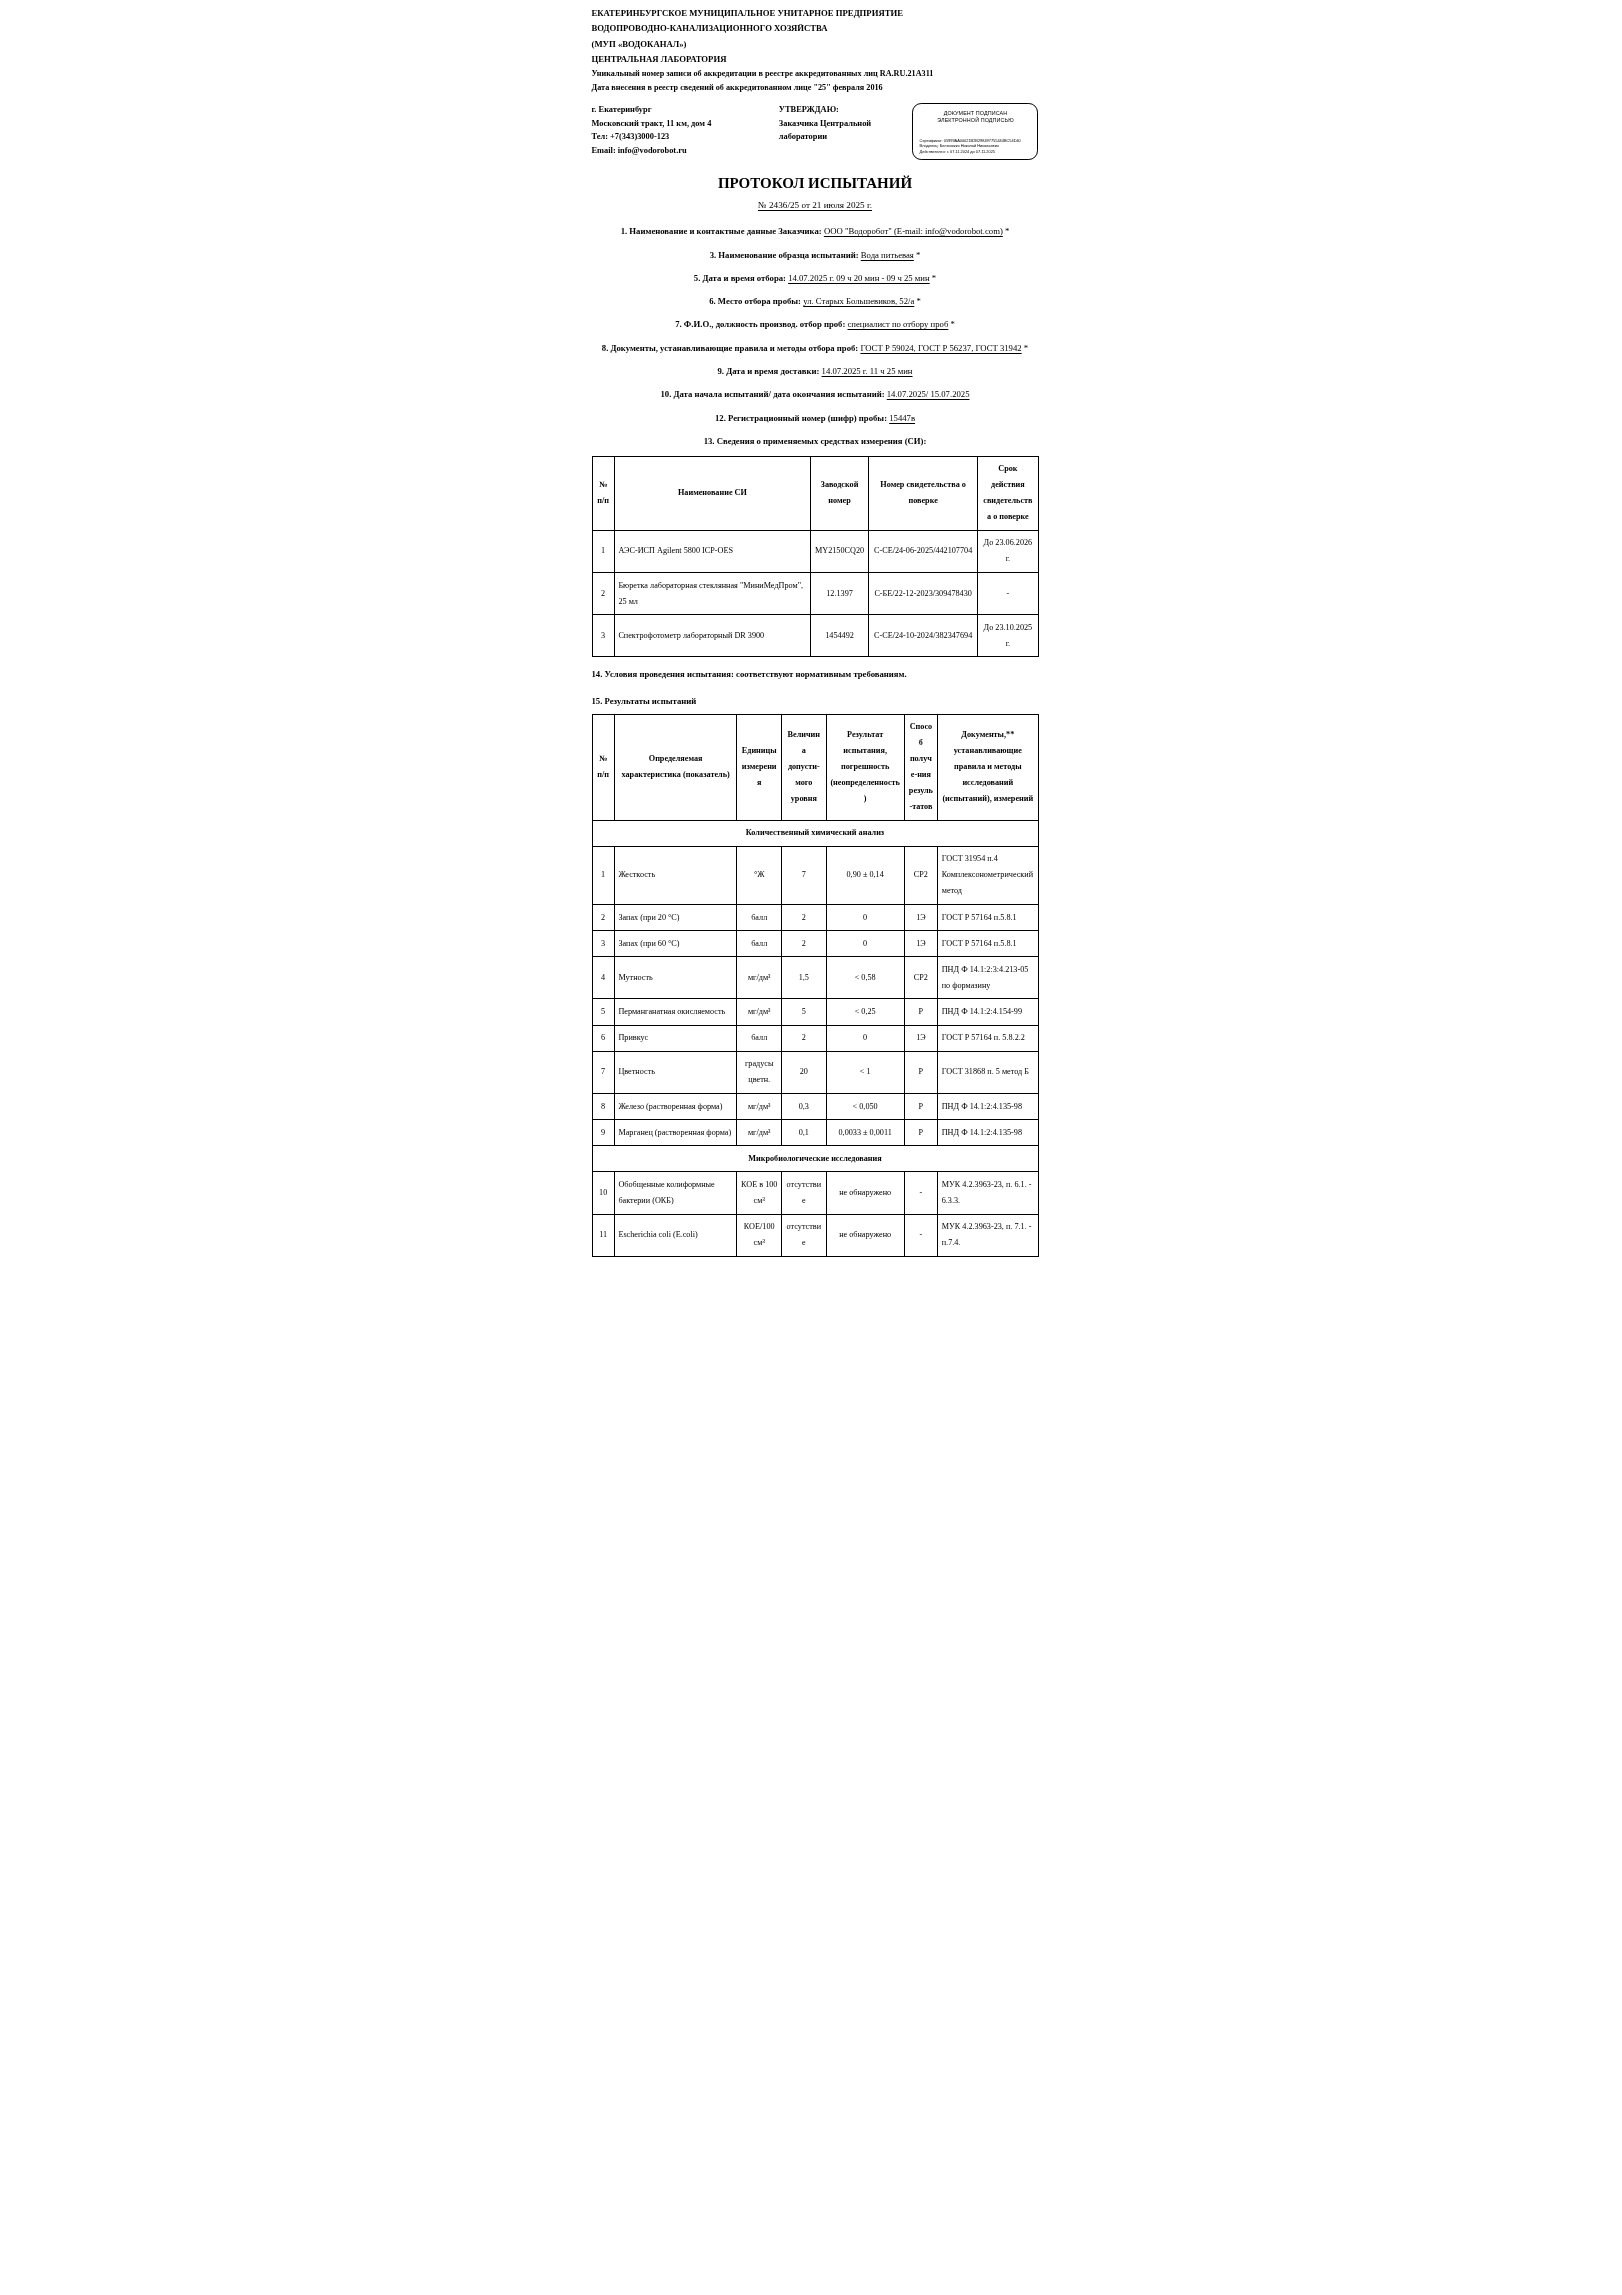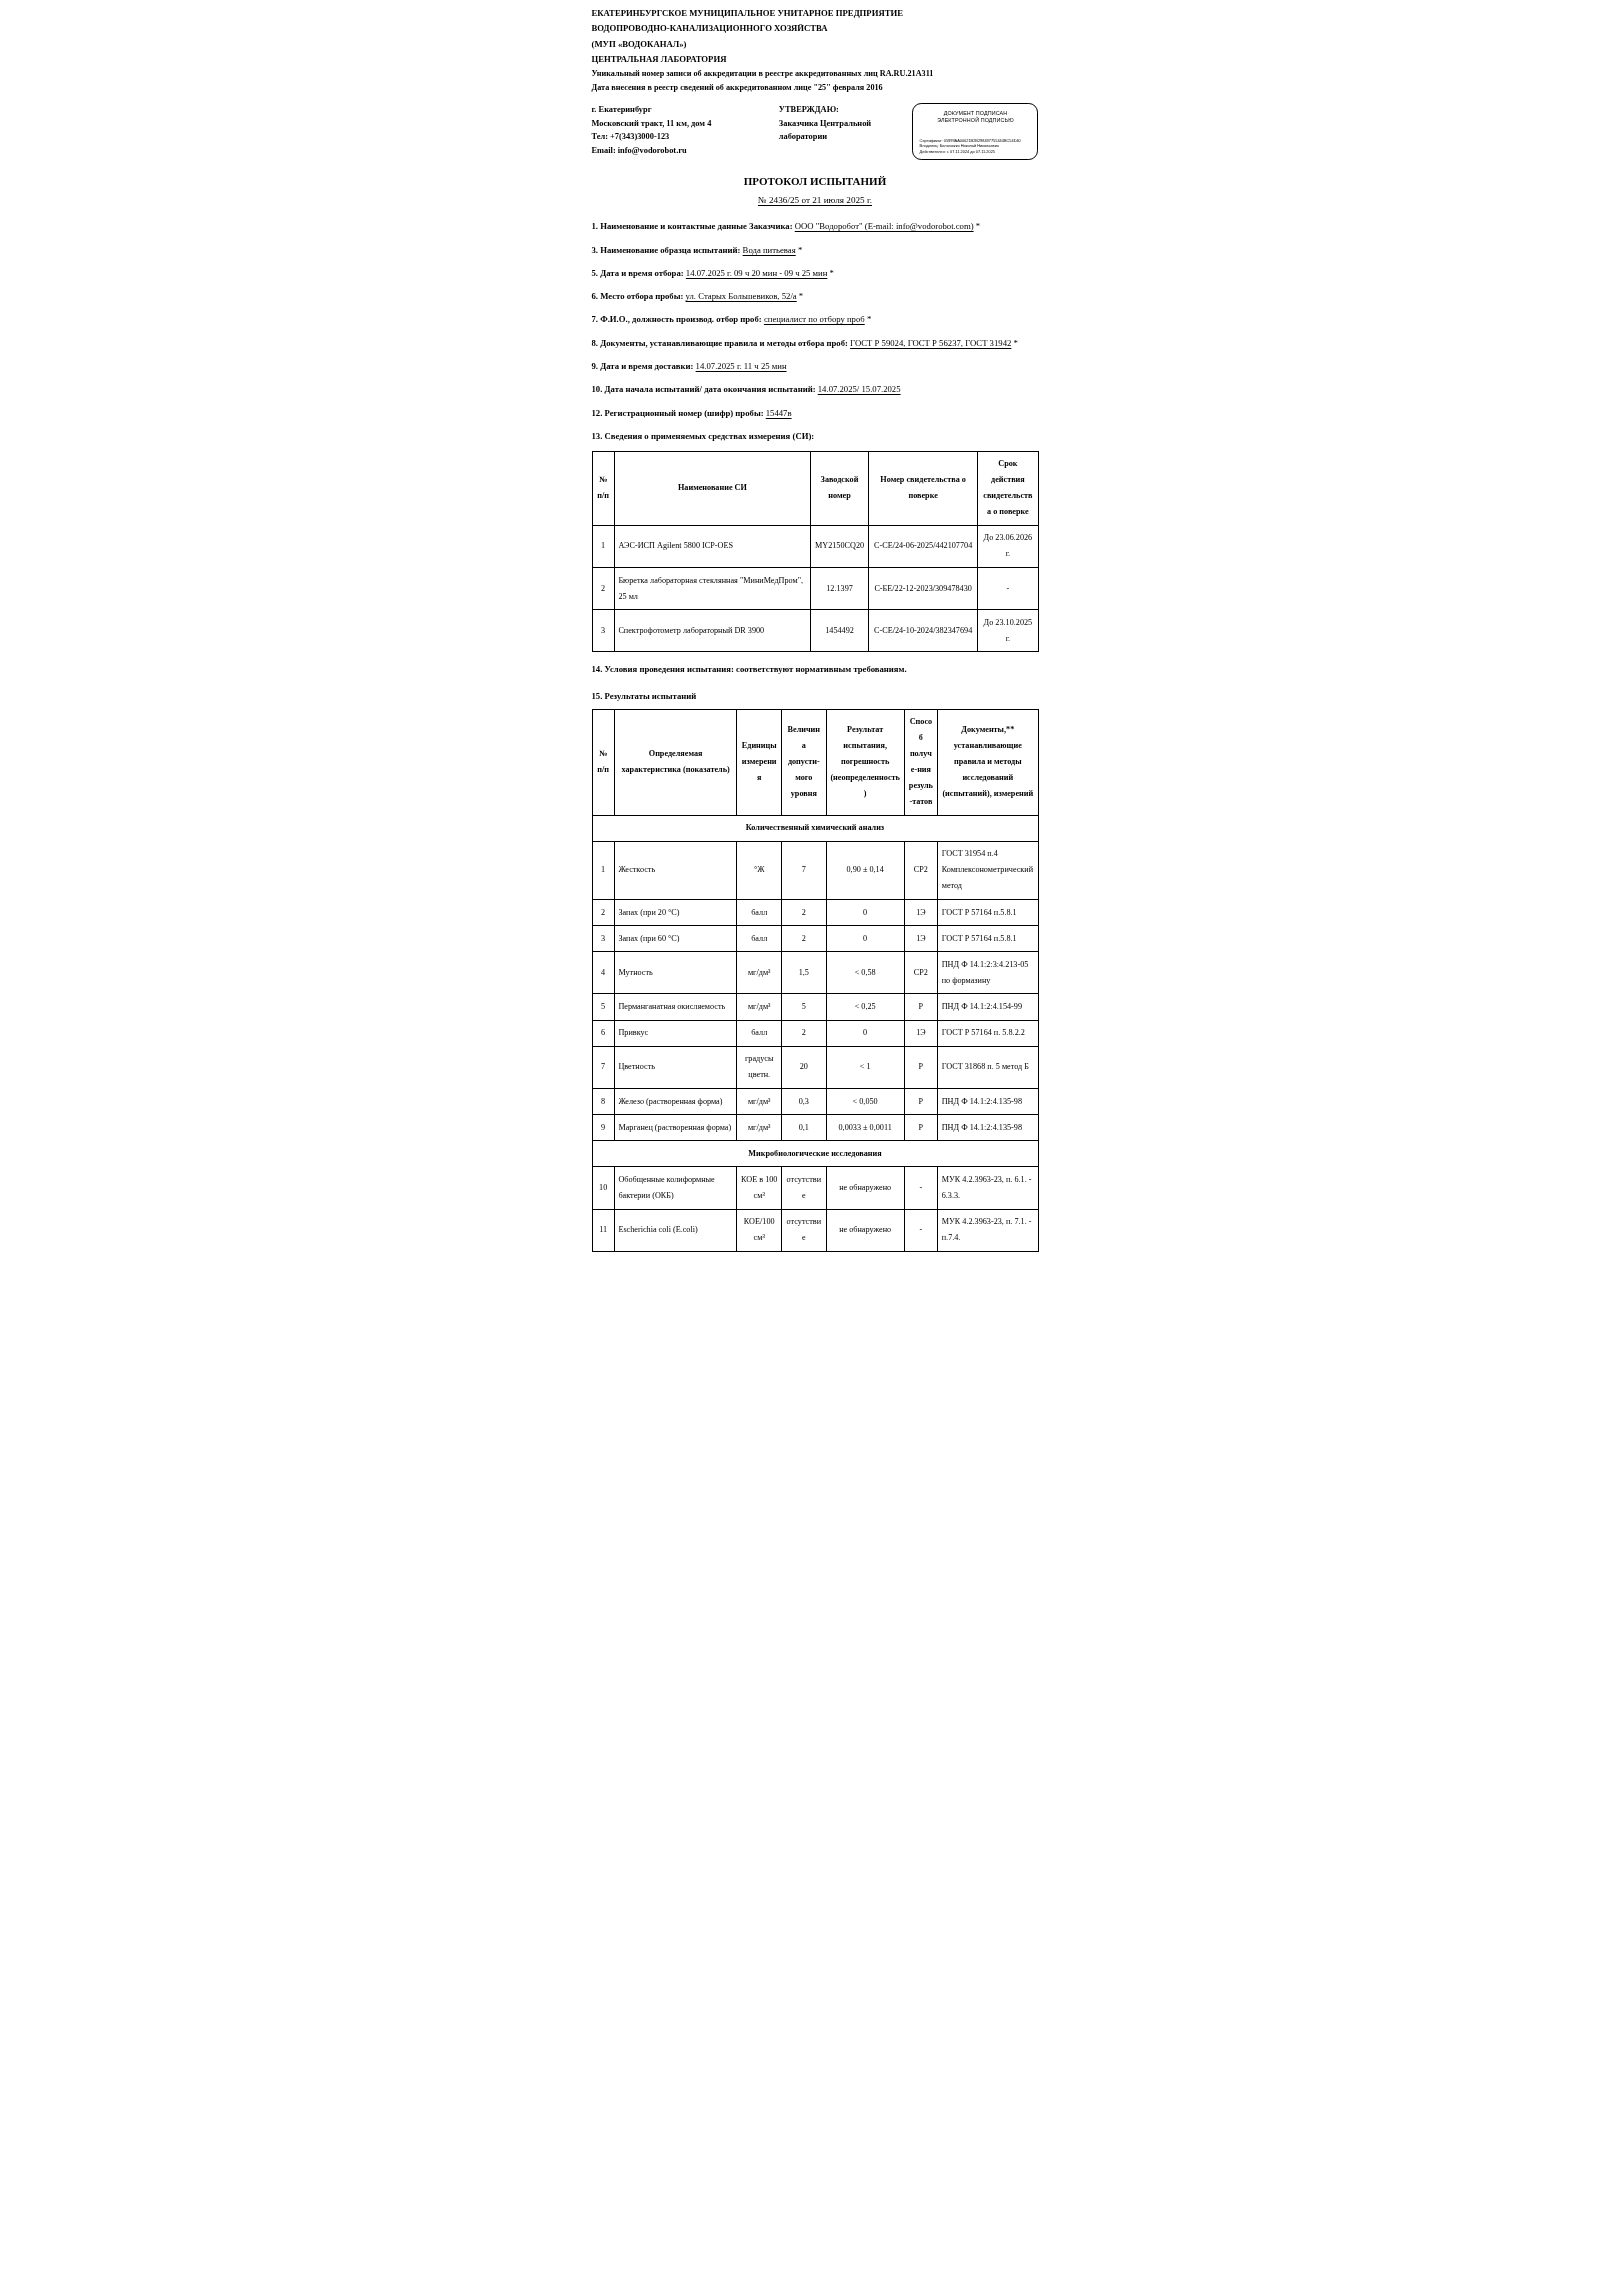--- a/index.html
+++ b/index.html
@@ -25,26 +25,26 @@
   .stamp {
     width: 126px; height: 57px;
     border: 1.5px solid #000; border-radius: 9.2px;
     padding: 6.1px 6.1px 4.1px 6.1px;
     font-family: "Liberation Sans", "DejaVu Sans", sans-serif;
     display: flex; flex-direction: column; justify-content: space-between;
   }
   .stamp-title { text-align: center; font-size: 5.4px; line-height: 1.35; letter-spacing: 0.1px; }
   .stamp-small { font-size: 3.9px; line-height: 1.45; }
   
-  .protocol-title { text-align: center; font-weight: bold; font-size: 11px; margin-top: 15.3px; }
+  .protocol-title { text-align: center; font-weight: bold; font-size: 15px; margin-top: 15.3px; }
   .protocol-number { text-align: center; font-size: 9.2px; margin-top: 8px; }
   .u { text-decoration: underline; text-decoration-thickness: 1px; text-underline-offset: 2px; }
   
   .items { margin-top: 12.2px; }
-  .item { line-height: 2.15; margin-bottom: 4.6px; }
+  .item { line-height: 2.15; margin-bottom: 4.6px; text-align: center; }
   .item .lbl { font-weight: bold; }
   
   table.doc { border-collapse: collapse; width: 100%; border: 1.5px solid #000; table-layout: fixed; }
   table.doc th, table.doc td {
     border-left: 1px solid #000; border-right: 1px solid #000;
     border-top: 1.5px solid #000; border-bottom: 1.5px solid #000;
     padding: 4.6px 3.6px; vertical-align: middle; text-align: center;
     font-size: 8.2px; line-height: 1.95; word-wrap: break-word;
   }
   table.doc th { font-weight: bold; }

